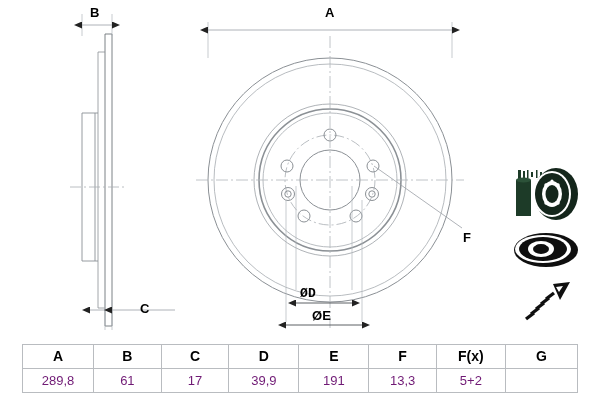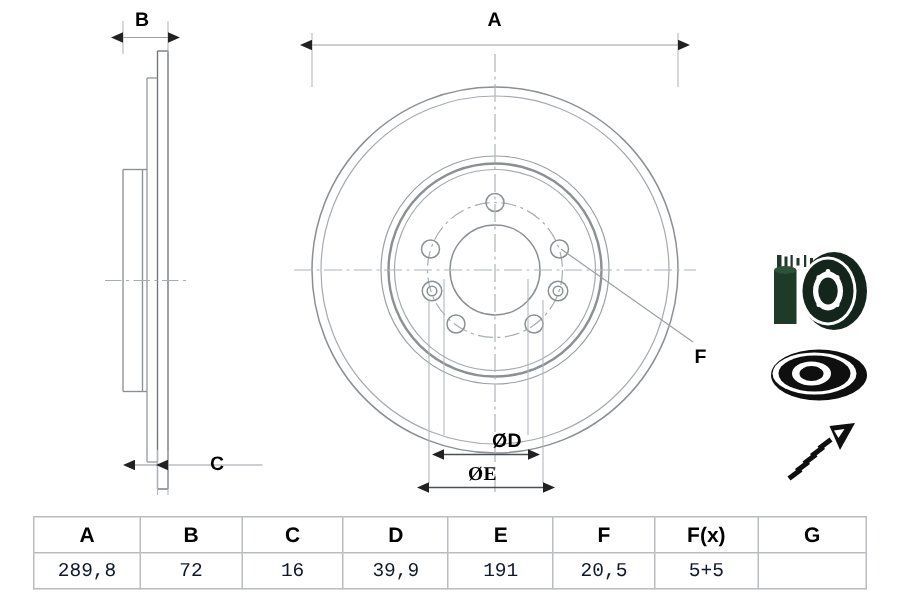--- a/index.html
+++ b/index.html
@@ -55,22 +55,21 @@
     line-height: 23px;
   }
   .spec-table th {
     font-size: 14px;
     font-weight: bold;
     color: #000;
   }
   .spec-table td {
     font-size: 13px;
     font-weight: normal;
-    color: #0f172a;
-    font-family: Liberation Mono, monospace;
+    color: #701a75;
   }
   .spec-table tr.header-row th { background: #ffffff; }
 </style>
 </head>
 <body>
 
 <div id="root">
 
   <svg class="drawing-layer" viewBox="0 0 600 400" width="600" height="400" xmlns="http://www.w3.org/2000/svg">
     <defs>
@@ -233,22 +232,22 @@
         <line x1="544" y1="303" x2="536" y2="309"></line>
         <line x1="539" y1="308" x2="531" y2="314"></line>
         <line x1="534" y1="313" x2="526" y2="319"></line>
       </g>
     </g>
   </svg>
 
   <span class="dim-label" style="left:325px; top:5px;">A</span>
   <span class="dim-label" style="left:90px; top:5px;">B</span>
   <span class="dim-label" style="left:140px; top:301px;">C</span>
-  <span class="dim-label" style="left:328px; top:286px;">ØD</span>
-  <span class="dim-label" style="left:312px; top:308px;font-family:Liberation Serif, serif;">ØE</span>
+  <span class="dim-label" style="left:300px; top:286px;font-family:Liberation Mono, monospace;">ØD</span>
+  <span class="dim-label" style="left:312px; top:308px;">ØE</span>
   <span class="dim-label" style="left:463px; top:230px;">F</span>
 
   <table class="spec-table">
     <colgroup>
       <col style="width:12.8%">
         <col style="width:12.2%">
         <col style="width:12.2%">
       <col style="width:12.6%">
         <col style="width:12.6%">
         <col style="width:12.2%">
@@ -263,24 +262,24 @@
         <th>D</th>
         <th>E</th>
         <th>F</th>
         <th>F(x)</th>
         <th>G</th>
       </tr>
     </thead>
     <tbody>
       <tr>
         <td>289,8</td>
-        <td>72</td>
-        <td>16</td>
+        <td>61</td>
+        <td>17</td>
         <td>39,9</td>
         <td>191</td>
-        <td>20,5</td>
-        <td>5+5</td>
+        <td>13,3</td>
+        <td>5+2</td>
         <td></td>
       </tr>
     </tbody>
   </table>
 
 </div>
 
 </body></html>

